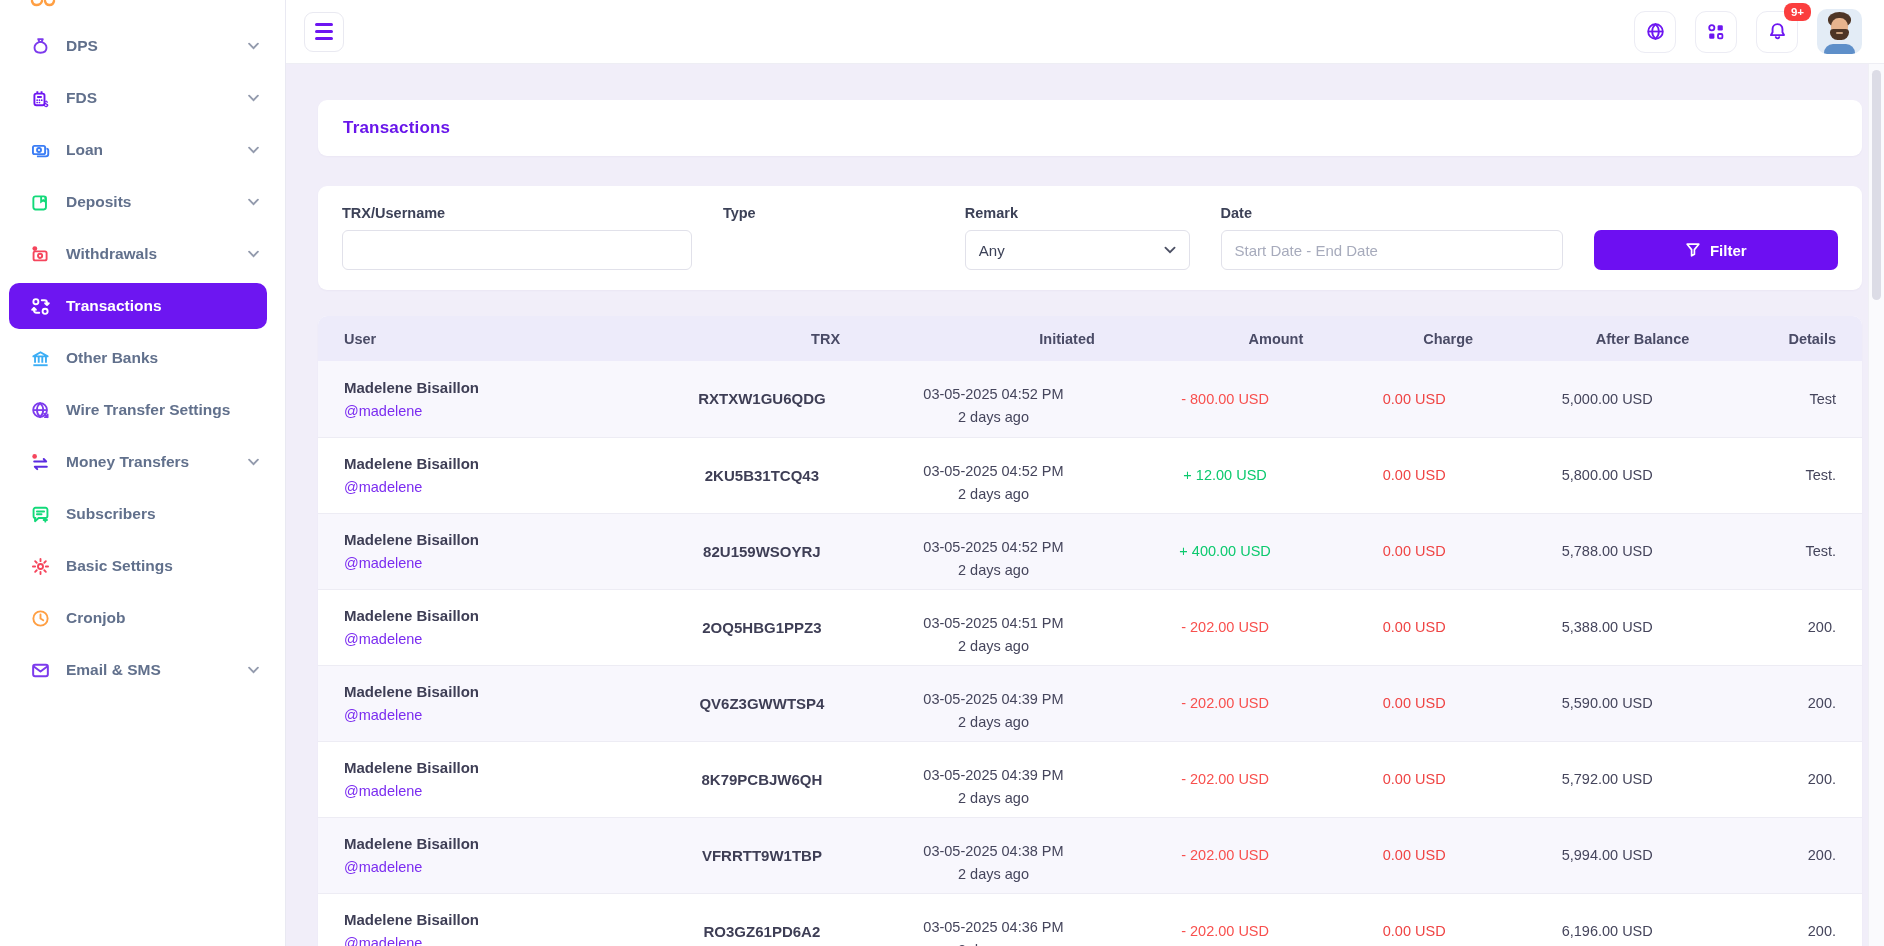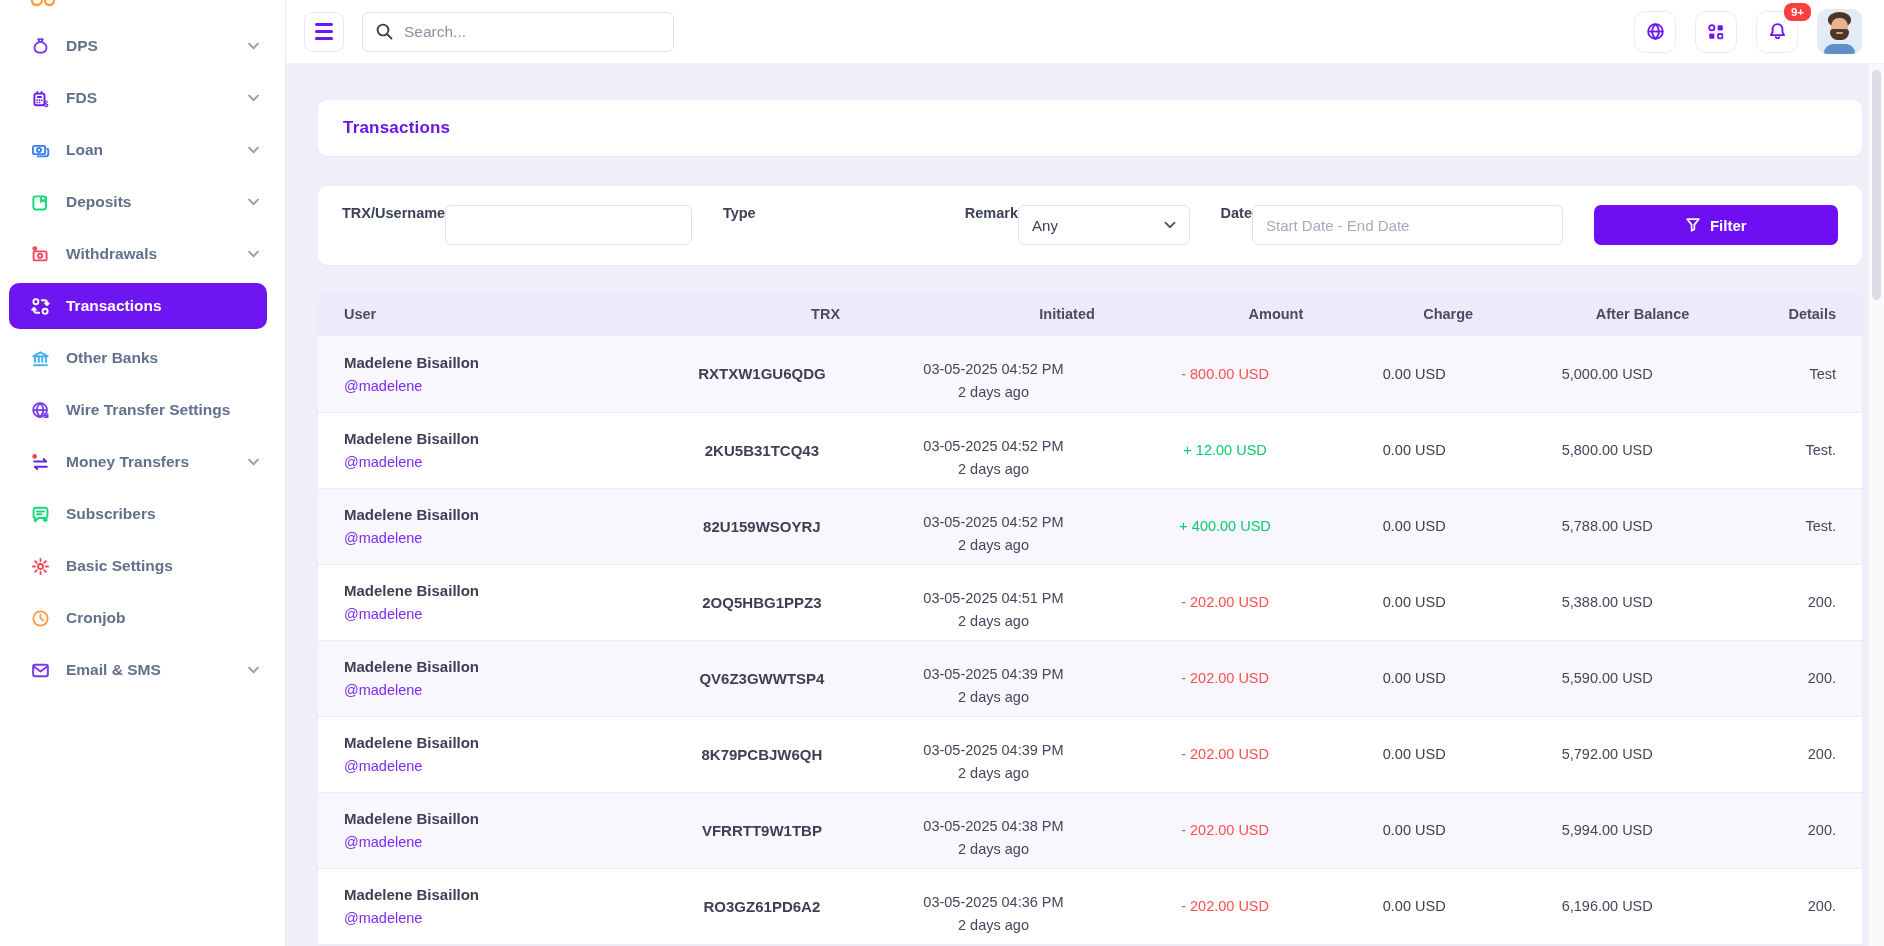--- a/index.html
+++ b/index.html
@@ -69,21 +69,21 @@
 
   
   .content { position:absolute; left:286px; top:64px; right:16px; bottom:0;
     background:#f1eef9; padding:36px 6px 0 32px; overflow:hidden; }
   .card { background:#fff; border-radius:9px; box-shadow:0 1px 2px rgba(80,60,140,0.04); }
   .title-card { height:56px; display:flex; align-items:center; padding-left:25px; margin-bottom:30px; }
   .page-title { font-size:17px; font-weight:700; color:#6916ea; letter-spacing:0.2px; }
 
   
   .filter-card { padding:19px 24px 20px 24px; display:flex; gap:31px; margin-bottom:26px; }
-  .fgroup { display:flex; flex-direction:row; }
+  .fgroup { display:flex; flex-direction:column; }
   .fgroup label { font-size:14.5px; font-weight:700; color:#3c4157; margin-bottom:9px; }
   .f-trx { width:355px; } .f-type { width:214px; } .f-remark { width:228px; } .f-date { width:347px; }
   .finput, .fselect { height:40px; border:1px solid #e1e1ea; border-radius:6px;
     font-size:15px; color:#3c4157; padding:0 13px; background:#fff; width:100%;
     font-family:"Liberation Sans", sans-serif; outline:none; }
   .finput::placeholder { color:#a7abbc; }
   .fselect { display:flex; align-items:center; justify-content:space-between; cursor:pointer; }
   .fselect .chev { color:#4b4f63; display:flex; }
   .filter-btn { width:248px; height:40px; align-self:flex-end; background:#6d0ff2; color:#fff;
     border:none; border-radius:7px; font-size:15px; font-weight:600; cursor:pointer;
@@ -100,21 +100,21 @@
     border-top:1px solid #edecf4; }
   tbody tr:first-child td { border-top:none; }
   tbody tr:nth-child(odd) { background:#f8f7fd; }
   tbody tr:nth-child(even) { background:#fff; }
   td.ac{text-align:center} td.ar{text-align:right}
   .uname { font-size:15px; font-weight:600; color:#3e3e55; margin-bottom:7px; }
   .uhandle { font-size:14.5px; color:#7b2cf0; cursor:pointer; }
   .trx { font-weight:700; color:#3e3e55; font-size:15px; }
   .dt1 { margin-bottom:7px;margin-top:14px; } .dt2 { }
   .neg { color:#f8504e; } .pos { color:#0cc96e; }
-  .charge { color:#404040; }
+  .charge { color:#ef4444; }
 
   svg { display:block; }
 </style>
 </head>
 <body>
 
 <aside class="sidebar">
 
   <nav class="nav">
     <div class="nav-partial">
@@ -306,29 +306,20 @@
     </div>
   </nav>
 </aside>
 
 <header class="topbar">
   <div class="hamburger">
       <i></i>
       <i></i>
       <i></i>
     </div>
-  <div class="searchbox">
-    <span>
-      <svg width="19" height="19" viewBox="0 0 19 19" fill="none" stroke="#3d3d49" stroke-width="1.9" stroke-linecap="round">
-        <circle cx="8" cy="8" r="5.4"></circle>
-          <path d="m12.3 12.3 4.2 4.2"></path>
-      </svg>
-    </span>
-    <input type="text" placeholder="Search..." style="">
-  </div>
   <div class="top-right">
     <div class="icon-btn">
       <span>
         <svg width="21" height="21" viewBox="0 0 20 20" fill="none" stroke="currentColor" stroke-width="1.7">
           <circle cx="10" cy="10" r="7"></circle>
             <path d="M3 10h14"></path>
           <path d="M10 3c2.1 1.9 3.2 4.2 3.2 7s-1.1 5.1-3.2 7c-2.1-1.9-3.2-4.2-3.2-7S7.9 4.9 10 3z"></path>
         </svg>
       </span>
     </div>

